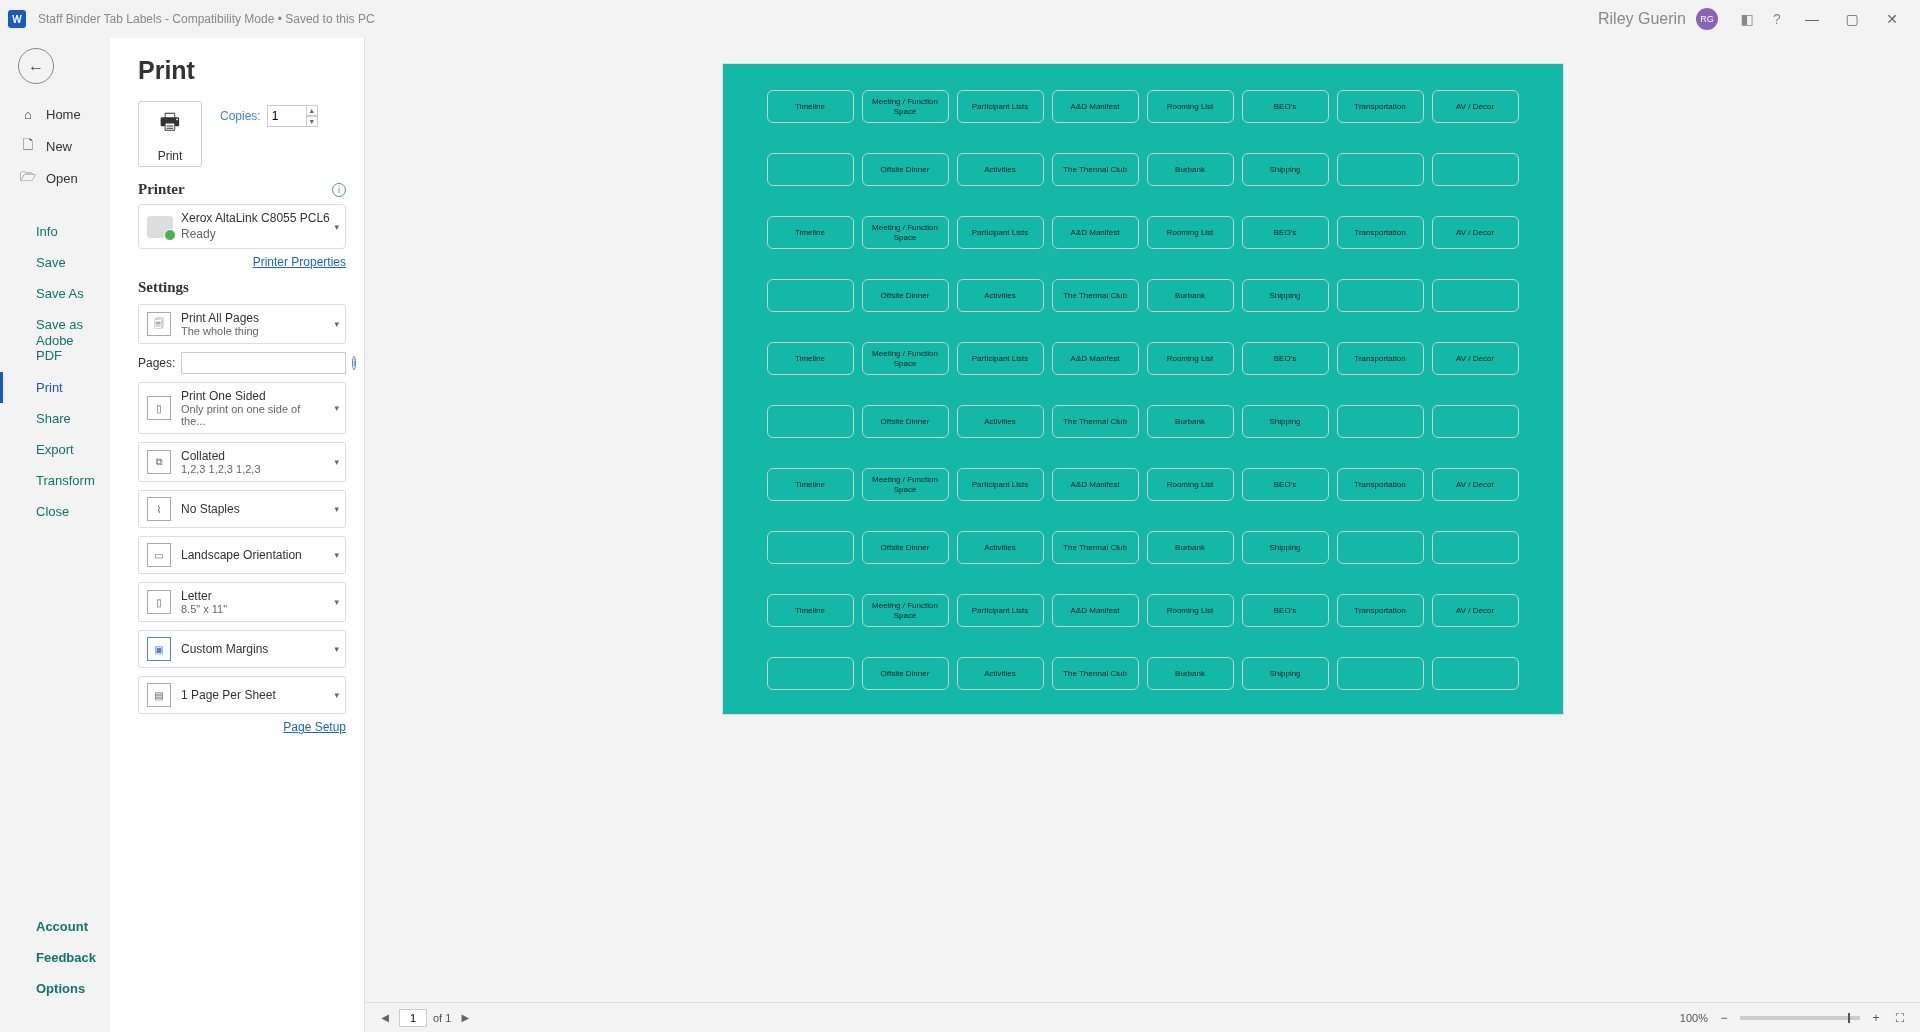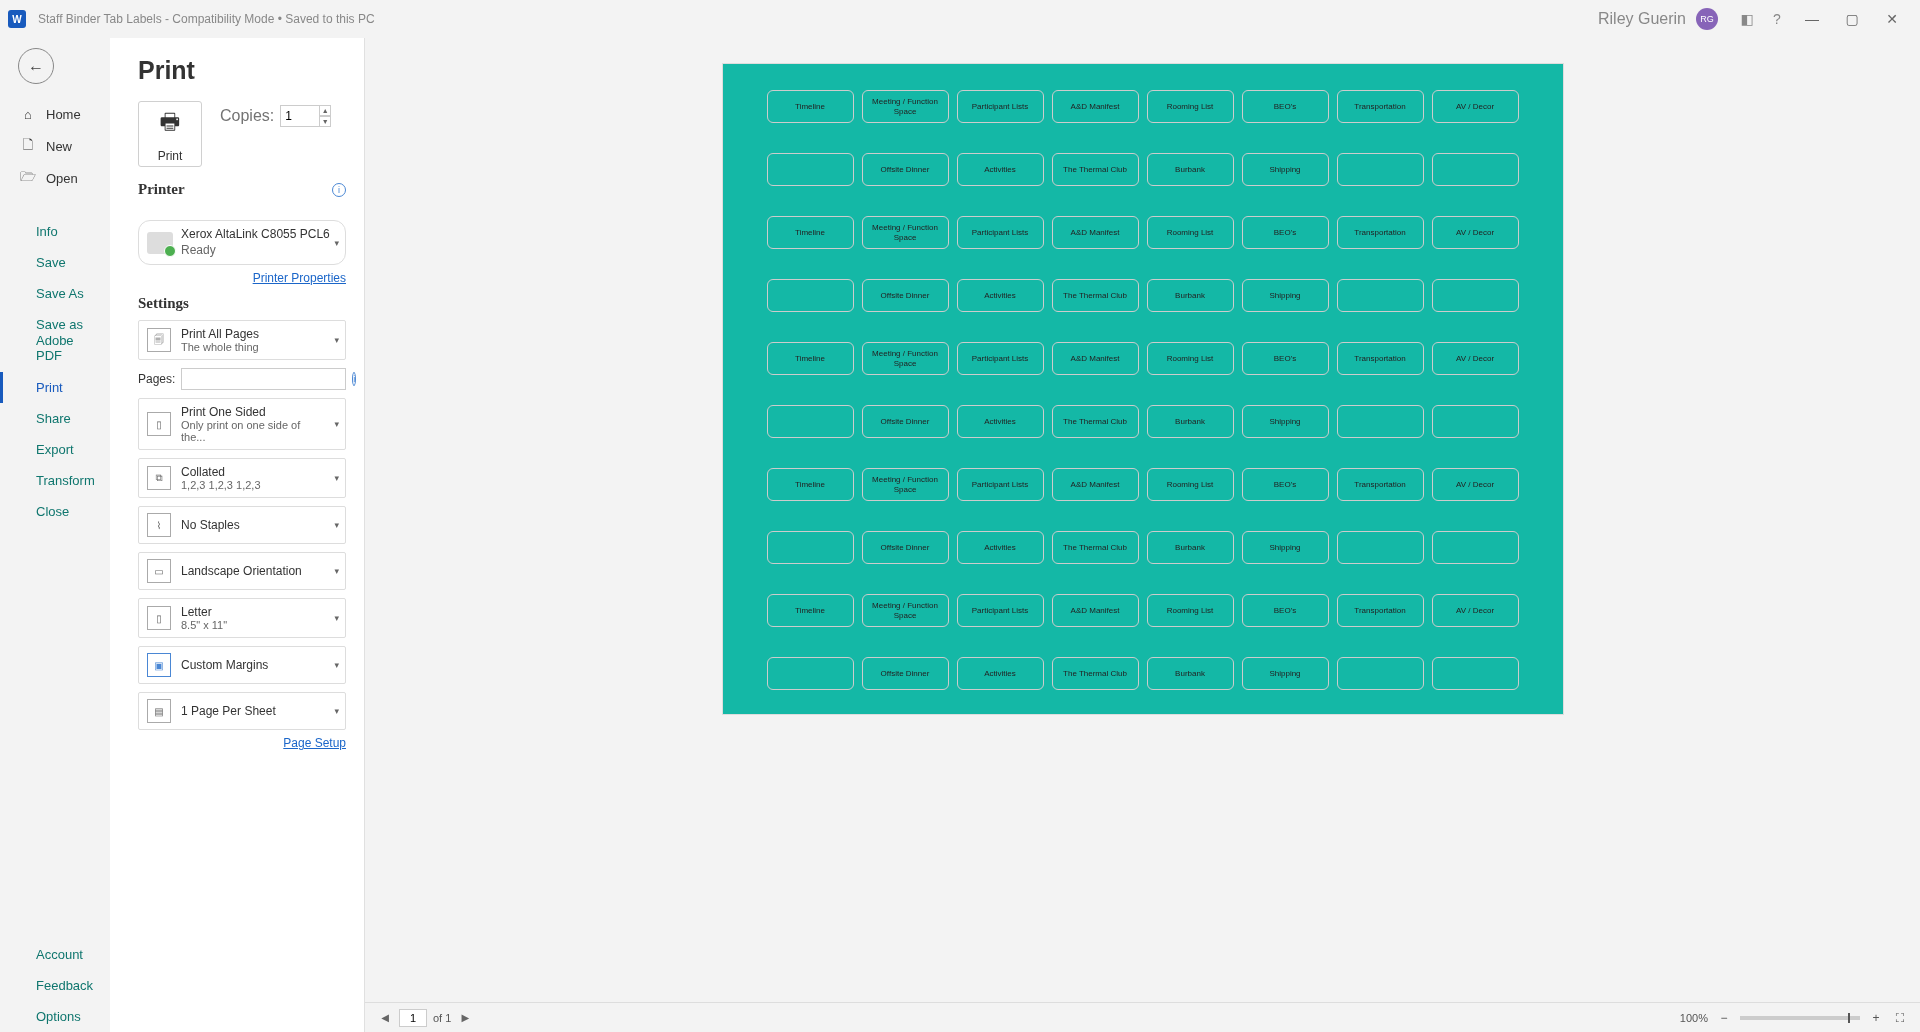--- a/index.html
+++ b/index.html
@@ -19,37 +19,37 @@
 .main { display:flex; height: calc(1032px - 38px); }
 
 
 .leftnav { width: 110px; background: #f3f3f3; padding-top: 10px; }
 .back-btn { width: 36px; height: 36px; border:1px solid #888; border-radius: 50%; margin: 0 0 14px 18px; display:flex; align-items:center; justify-content:center; color:#444; font-size:16px;}
 .nav-item { padding: 8px 10px 8px 20px; font-size: 13px; color:#333; display:flex; align-items:center; gap:10px; cursor:pointer;}
 .nav-item.sub { padding-left: 36px; font-size: 13px; color:#0f766e; }
 .nav-item.selected { border-left: 3px solid #185ABD; padding-left: 33px; color:#185ABD; font-weight:500;}
 .nav-icon { width:16px; height:16px; display:inline-flex; align-items:center; justify-content:center; }
 .nav-sep { height: 22px; }
-.bottom-nav { position:absolute; bottom:0; left:0; width:110px;}
+.bottom-nav { position:absolute; bottom:28px; left:0; width:110px;font-weight:bold;}
 
 
 .print-panel { width: 255px; background:#fff; border-right:1px solid #e0e0e0; padding: 18px 18px 10px 28px; position:relative;}
 .print-panel h1 { font-size: 25px; font-weight: 600; color:#333; margin-bottom: 16px;}
 .print-row { display:flex; align-items:flex-start; gap: 18px; margin-bottom: 14px;}
 .print-btn { width: 64px; height: 66px; border:1px solid #d0d0d0; border-radius:3px; display:flex; flex-direction:column; align-items:center; justify-content:center; gap:6px; font-size:12px; color:#333;}
-.copies-label { font-size:16px; color:#737373; margin-right:6px;}
+.copies-label { font-size:12px; color:#3b82f6; margin-right:6px;}
 .copies-input { width: 40px; height:22px; border:1px solid #ccc; padding:2px 4px; font-size:12px;}
 .spinner { display:flex; flex-direction:column; margin-left:-1px;}
 .spinner div { width:12px; height:11px; border:1px solid #ccc; font-size:7px; line-height:9px; text-align:center; color:#666;}
 
 .section-head { display:flex; align-items:center; justify-content:space-between; margin-top:6px;}
 .section-head h2 { font-size:15px; font-weight:600; color:#333;font-family:Liberation Serif, serif;}
 .info-icon { width:14px; height:14px; border:1px solid #4a87d4; border-radius:50%; color:#4a87d4; font-size:9px; display:flex; align-items:center; justify-content:center;}
 
-.printer-box { border:1px solid #ddd; border-radius:12px; margin-top:22px; padding:6px 8px; display:flex; align-items:center; gap:8px; position:relative;}
+.printer-box { border:1px solid #ddd; border-radius:4px; margin-top:6px; padding:6px 8px; display:flex; align-items:center; gap:8px; position:relative;}
 .printer-icon { width:26px; height:22px; background:#ddd; border-radius:3px; position:relative;}
 .printer-icon::after { content:""; position:absolute; right:-3px; bottom:-3px; width:10px; height:10px; background:#4CAF50; border-radius:50%; border:1px solid #fff;}
 .printer-text { font-size:12px; color:#333; line-height:1.3;}
 .dd-arrow { position:absolute; right:6px; top:50%; transform:translateY(-50%); font-size:9px; color:#666;}
 
 .link { font-size:12px; color:#1b66c9; text-decoration:underline; text-align:right; display:block; margin-top:6px;}
 
 .setting-box { border:1px solid #ddd; border-radius:2px; margin-top:8px; padding:6px 20px 6px 8px; display:flex; align-items:center; gap:10px; position:relative; min-height:38px;}
 .setting-icon { width:24px; height:24px; border:1px solid #aaa; display:flex; align-items:center; justify-content:center; font-size:10px; color:#666; flex-shrink:0;}
 .setting-text .t1 { font-size:12px; color:#333;}

